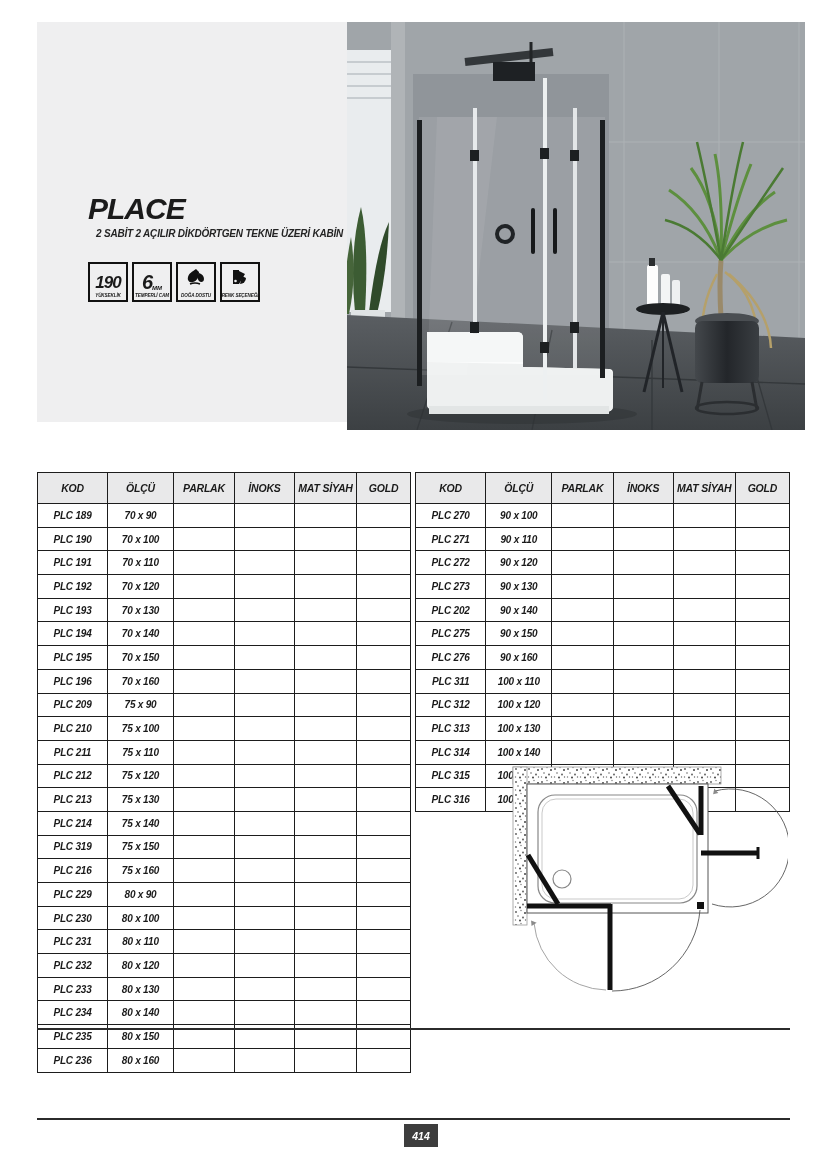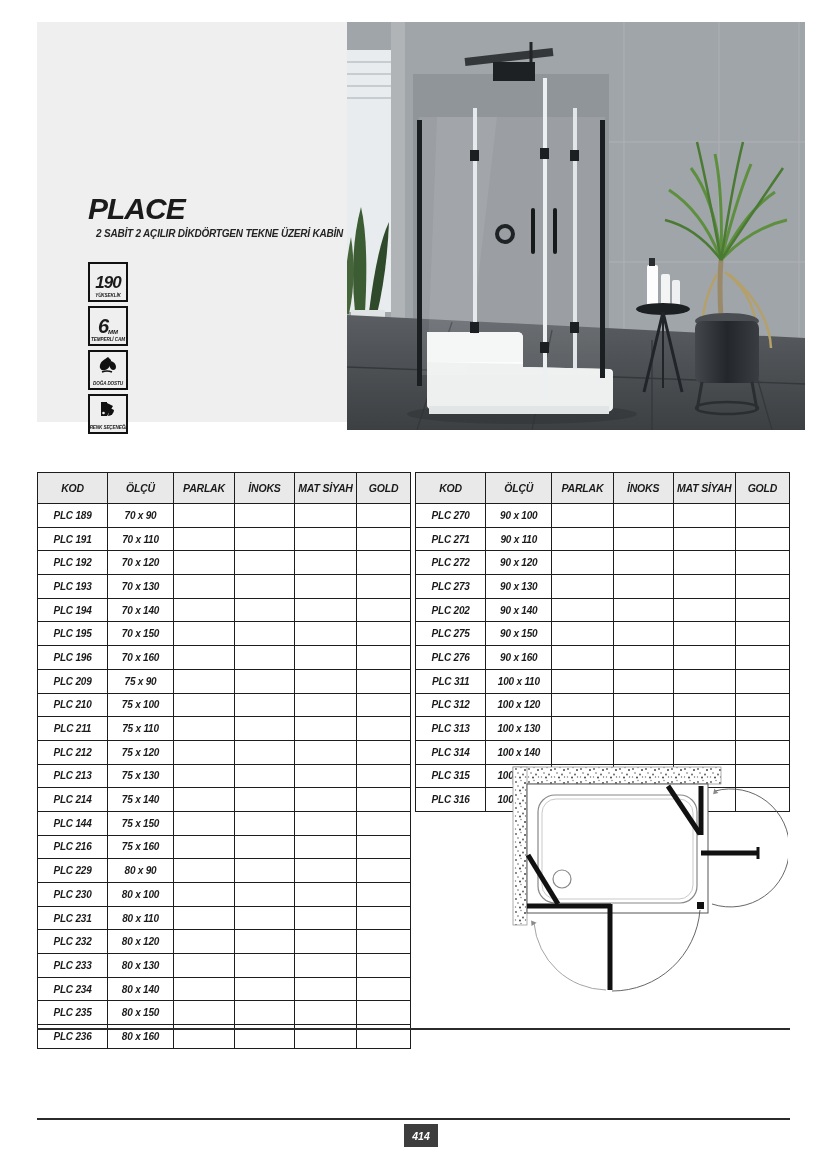--- a/index.html
+++ b/index.html
@@ -4,21 +4,21 @@
 <style>
   html,body{margin:0;padding:0;background:#ffffff;}
   .page{position:relative;width:827px;height:1170px;background:#ffffff;
         font-family:"Liberation Sans",sans-serif;color:#1a1a1a;overflow:hidden;}
   .abs{position:absolute;font-style:italic;}
 
   
   .info-panel{left:37px;top:22px;width:310px;height:400px;background:#efeff0;}
   .product-title{left:51px;top:170px;font-size:30px;font-weight:bold;letter-spacing:-1px;color:#1b1b1b;}
   .product-subtitle{left:59px;top:206px;font-size:10px;font-weight:bold;letter-spacing:-0.2px;color:#242424;white-space:nowrap;}
-  .badges{left:51px;top:240px;display:flex;gap:4px;flex-direction:column;}
+  .badges{left:51px;top:240px;display:flex;gap:4px;}
   .badge{width:40px;height:40px;border:2px solid #111;background:#efeff0;display:flex;flex-direction:column;
          align-items:center;justify-content:flex-end;box-sizing:border-box;}
   .badge-value{font-size:17px;font-weight:bold;line-height:17px;letter-spacing:-1px;}
   .badge-unit{font-size:6px;font-weight:bold;}
   .badge-label{font-size:4.6px;font-weight:bold;letter-spacing:-0.1px;margin:2px 0 2px 0;white-space:nowrap;}
   .badge-icon{flex:1;display:flex;align-items:center;justify-content:center;}
 
   
   .table-wrap{top:432px;}
   .table-left{left:37px;width:373px;}
@@ -240,20 +240,28 @@
 
           <tr>
             <td>PLC 189</td>
             <td>70 x 90</td>
             <td></td>
             <td></td>
             <td></td>
             <td></td>
           </tr>
 
+          <tr>
+            <td>PLC 190</td>
+            <td>70 x 100</td>
+            <td></td>
+            <td></td>
+            <td></td>
+            <td></td>
+          </tr>
 
           <tr>
             <td>PLC 191</td>
             <td>70 x 110</td>
             <td></td>
             <td></td>
             <td></td>
             <td></td>
           </tr>
 
@@ -350,21 +358,21 @@
           <tr>
             <td>PLC 214</td>
             <td>75 x 140</td>
             <td></td>
             <td></td>
             <td></td>
             <td></td>
           </tr>
 
           <tr>
-            <td>PLC 144</td>
+            <td>PLC 319</td>
             <td>75 x 150</td>
             <td></td>
             <td></td>
             <td></td>
             <td></td>
           </tr>
 
           <tr>
             <td>PLC 216</td>
             <td>75 x 160</td>

